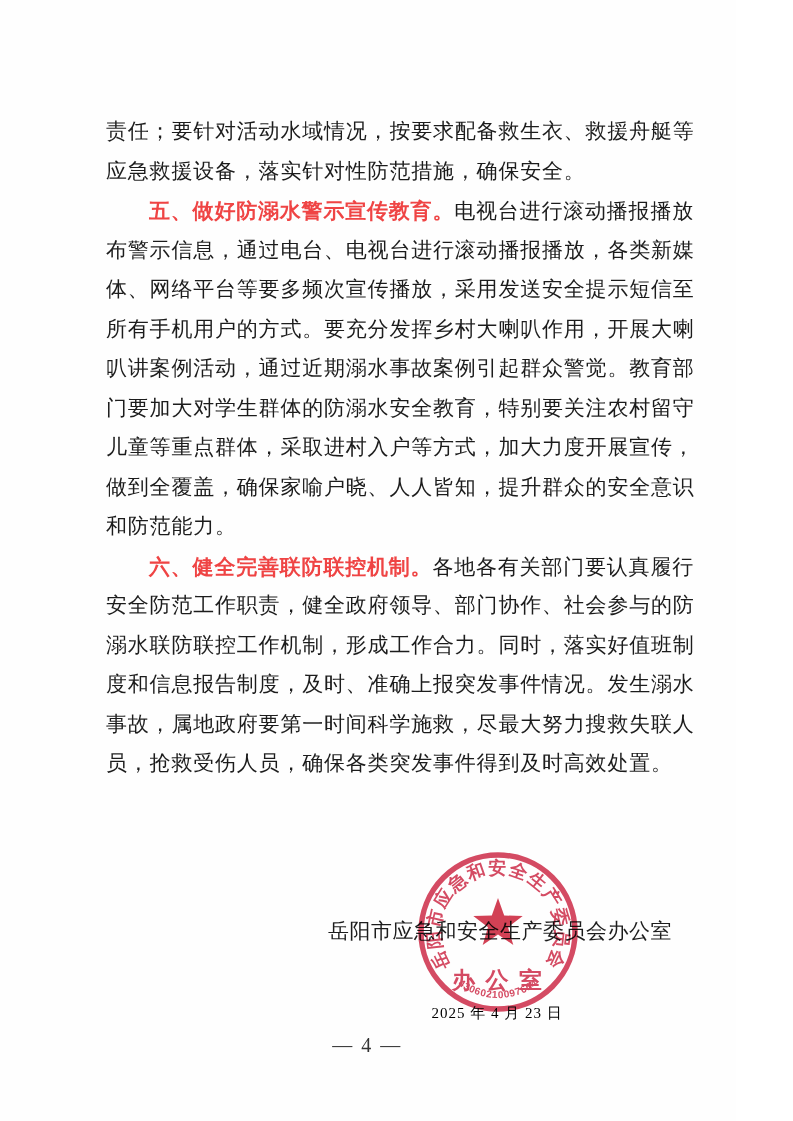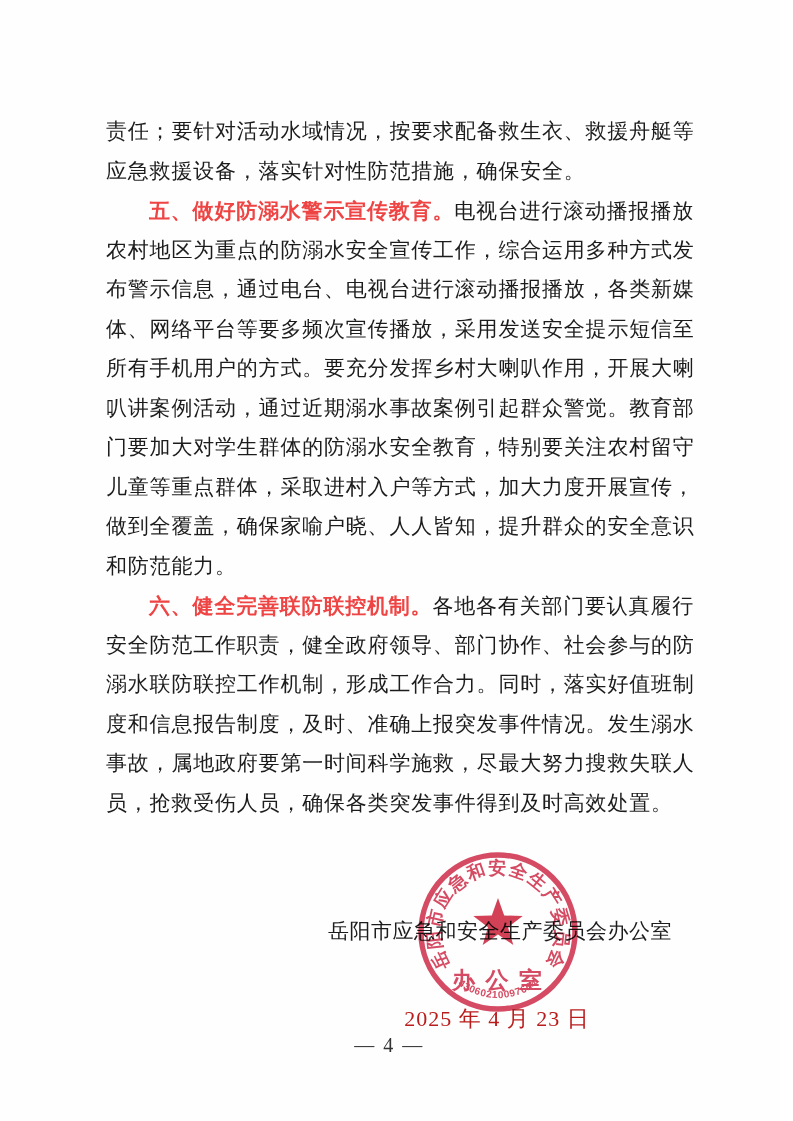--- a/index.html
+++ b/index.html
@@ -8,21 +8,20 @@
     background: #ffffff;
   }
   .page {
     position: relative;
     width: 736px;
     height: 1121px;
     background: #fefefe;
     overflow: hidden;
     font-family: "Liberation Serif", "DejaVu Serif", serif;
     color: #1e1e1e;
-    padding-left: 44px;
   }
   
   .doc-body {
     position: absolute;
     left: 106px;
     top: 112px;
     width: 590px;
     z-index: 1;
   }
   .line {
@@ -51,25 +50,25 @@
     letter-spacing: 0.5px;
     white-space: nowrap;
     z-index: 2;
     color: #1c1c1c;
   }
   .sig-date {
     position: absolute;
     top: 960px;
     left: 497px;
     transform: translateX(-50%);
-    font-size: 22px;
+    font-size: 15px;
     letter-spacing: 1px;
     white-space: nowrap;
     z-index: 2;
-    color: #b91c1c;
+    color: #000000;
     margin-top: 44px;
   }
   
   .page-num {
     position: absolute;
     top: 1034px;
     left: 50%;
     transform: translateX(-51%);
     font-size: 20px;
     letter-spacing: 2px;
@@ -96,21 +95,20 @@
 </style>
 </head>
 <body>
 
 <div class="page">
 
   <div class="doc-body">
       <div class="line"><span class="seg">责任；要针对活动水域情况，按要求配备救生衣、救援舟艇等</span></div>
       <div class="line"><span class="seg">应急救援设备，落实针对性防范措施，确保安全。</span></div>
       <div class="line indent"><span class="seg bold">五、做好防溺水警示宣传教育。</span><span class="seg">电视台进行滚动播报播放</span></div>
-      <div class="line"><span class="seg">农村地区为重点的防溺水安全宣传工作，综合运用多种方式发</span></div>
       <div class="line"><span class="seg">布警示信息，通过电台、电视台进行滚动播报播放，各类新媒</span></div>
       <div class="line"><span class="seg">体、网络平台等要多频次宣传播放，采用发送安全提示短信至</span></div>
       <div class="line"><span class="seg">所有手机用户的方式。要充分发挥乡村大喇叭作用，开展大喇</span></div>
       <div class="line"><span class="seg">叭讲案例活动，通过近期溺水事故案例引起群众警觉。教育部</span></div>
       <div class="line"><span class="seg">门要加大对学生群体的防溺水安全教育，特别要关注农村留守</span></div>
       <div class="line"><span class="seg">儿童等重点群体，采取进村入户等方式，加大力度开展宣传，</span></div>
       <div class="line"><span class="seg">做到全覆盖，确保家喻户晓、人人皆知，提升群众的安全意识</span></div>
       <div class="line"><span class="seg">和防范能力。</span></div>
       <div class="line indent"><span class="seg bold">六、健全完善联防联控机制。</span><span class="seg">各地各有关部门要认真履行</span></div>
       <div class="line"><span class="seg">安全防范工作职责，健全政府领导、部门协作、社会参与的防</span></div>

